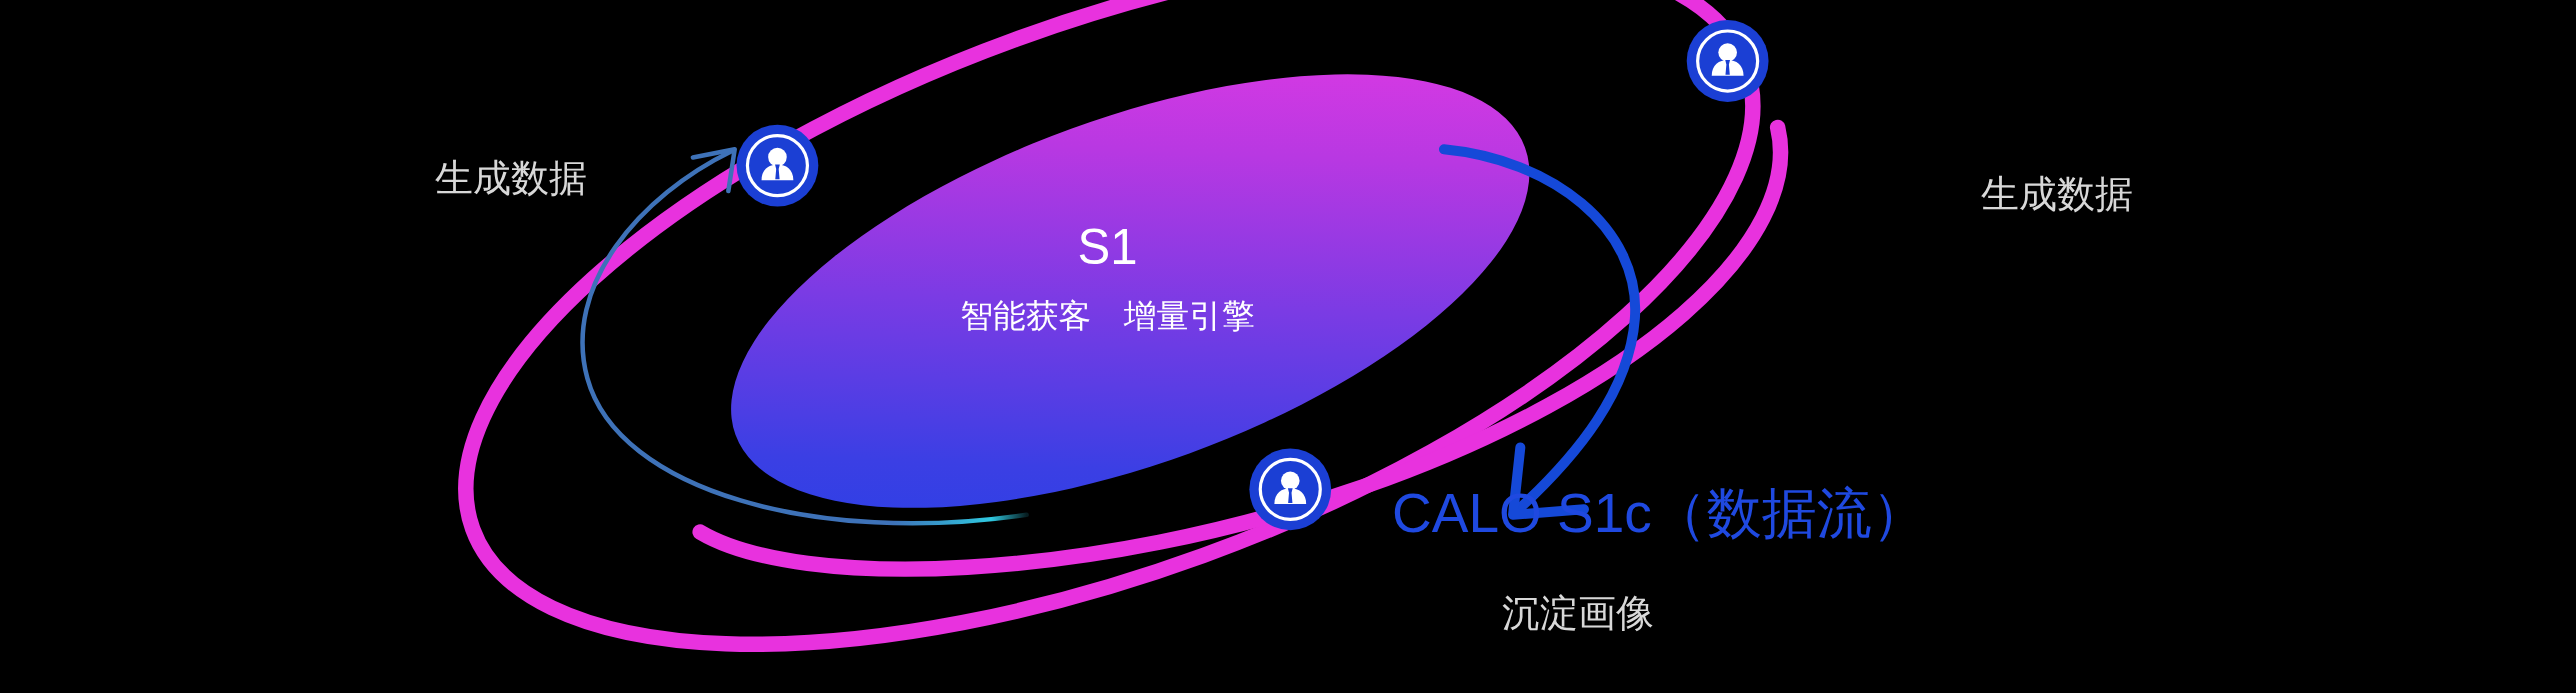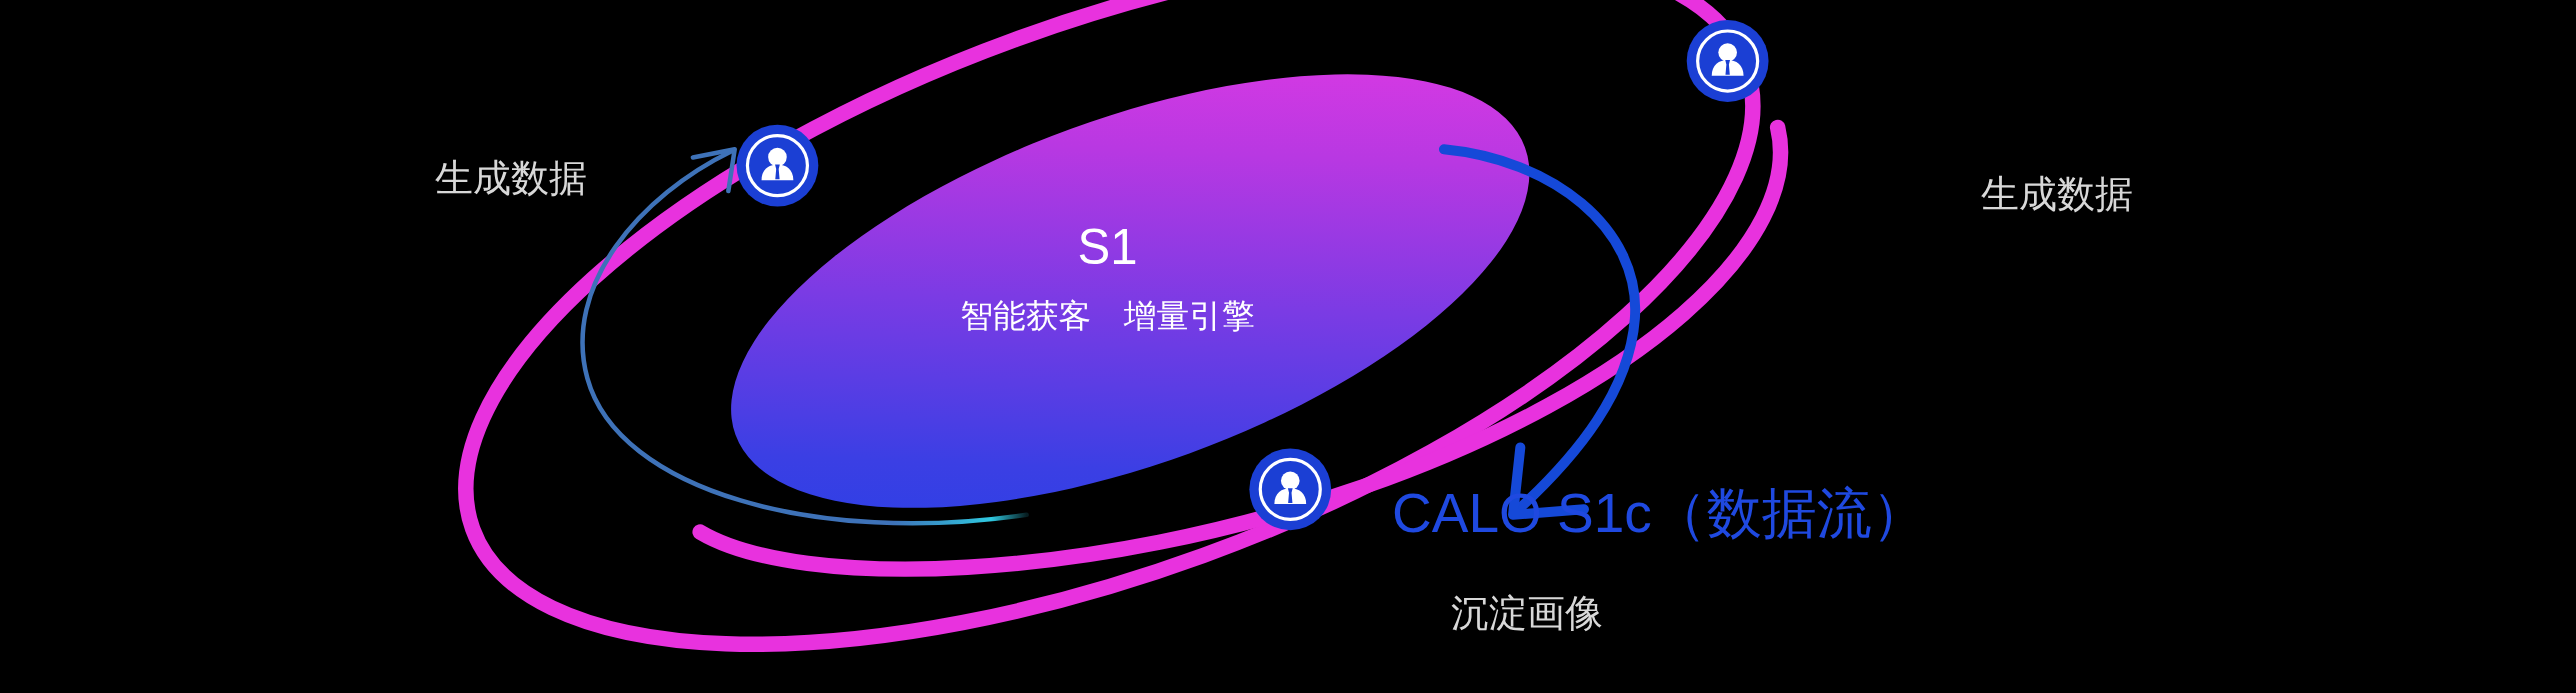--- a/index.html
+++ b/index.html
@@ -108,16 +108,16 @@
       <text class="center-main" x="1218" y="290" text-anchor="middle">S1</text>
       <text class="center-sub" x="1218" y="360" text-anchor="middle">智能获客　增量引擎</text>
     </g>
   </svg>
 
   <div class="lbl lbl-sub" style="left:435px;top:159px;">生成数据</div>
 
   <div class="lbl lbl-sub" style="left:1935px;top:175px;margin-left:46px;">生成数据</div>
 
   <div class="lbl lbl-title" style="left:1392px;top:486px;">CALO S1c（数据流）</div>
-  <div class="lbl lbl-sub" style="left:1451px;top:594px;">沉淀画像</div>
+  <div class="lbl lbl-sub" style="left:1502px;top:594px;">沉淀画像</div>
 
 </div>
 
 
 </body></html>

